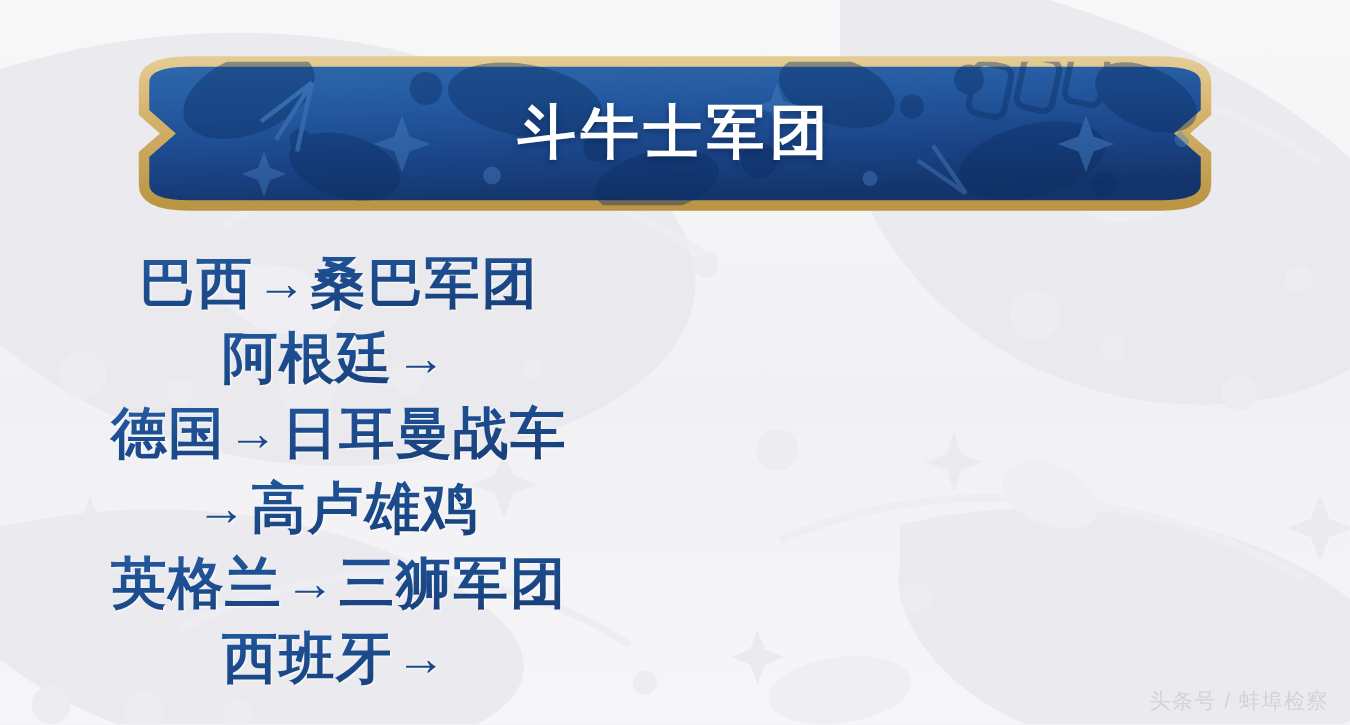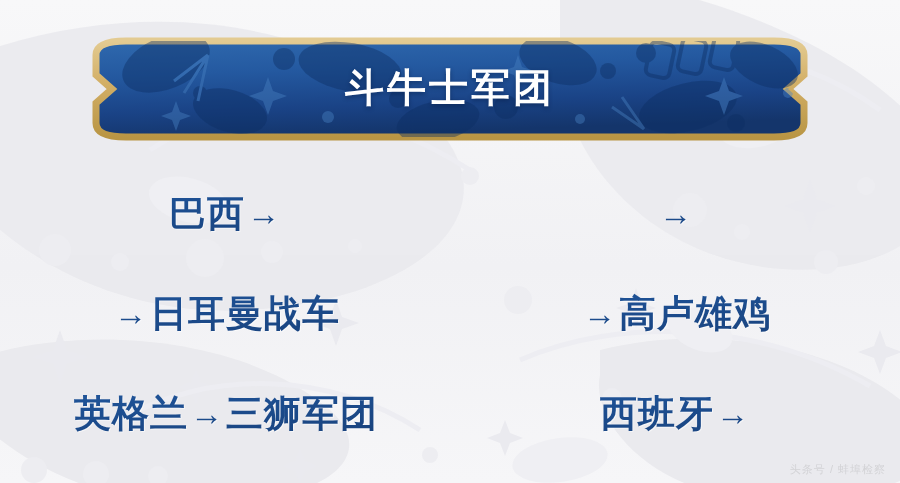--- a/index.html
+++ b/index.html
@@ -60,20 +60,21 @@
   .rows {
     position: absolute;
     left: 0;
     top: 164px;
     width: 900px;
   }
   .row {
     display: flex;
     height: 100px;
     width: 900px;
+    flex-direction: column;
   }
   .cell {
     display: flex;
     align-items: center;
     justify-content: center;
     white-space: nowrap;
     font-size: 37px;
     font-weight: bold;
     letter-spacing: 1px;
     background-image: linear-gradient(175deg, #2a63a8 0%, #1d4f92 38%, #16396e 100%);
@@ -90,21 +91,21 @@
   .arrow {
     font-size: 33px;
     padding: 0 2px;
   }
 
   
   .watermark {
     position: absolute;
     right: 14px;
     bottom: 6px;
-    font-size: 11px;
+    font-size: 14px;
     color: #d3d3d6;
     letter-spacing: 1px;
     font-weight: normal;
     white-space: nowrap;
   }
 </style>
 </head>
 <body>
 
 <div id="poster">
@@ -238,28 +239,31 @@
 
     <div class="banner-title">斗牛士军团</div>
   </div>
 
   <div class="rows">
 
     <div class="row">
       <div class="cell left">
         <span>巴西</span>
         <span class="arrow">→</span>
+        <span>桑巴军团</span>
       </div>
       <div class="cell right">
+        <span>阿根廷</span>
         <span class="arrow">→</span>
       </div>
     </div>
 
     <div class="row">
       <div class="cell left">
+        <span>德国</span>
         <span class="arrow">→</span>
         <span>日耳曼战车</span>
       </div>
       <div class="cell right">
         <span class="arrow">→</span>
         <span>高卢雄鸡</span>
       </div>
     </div>
 
     <div class="row">

